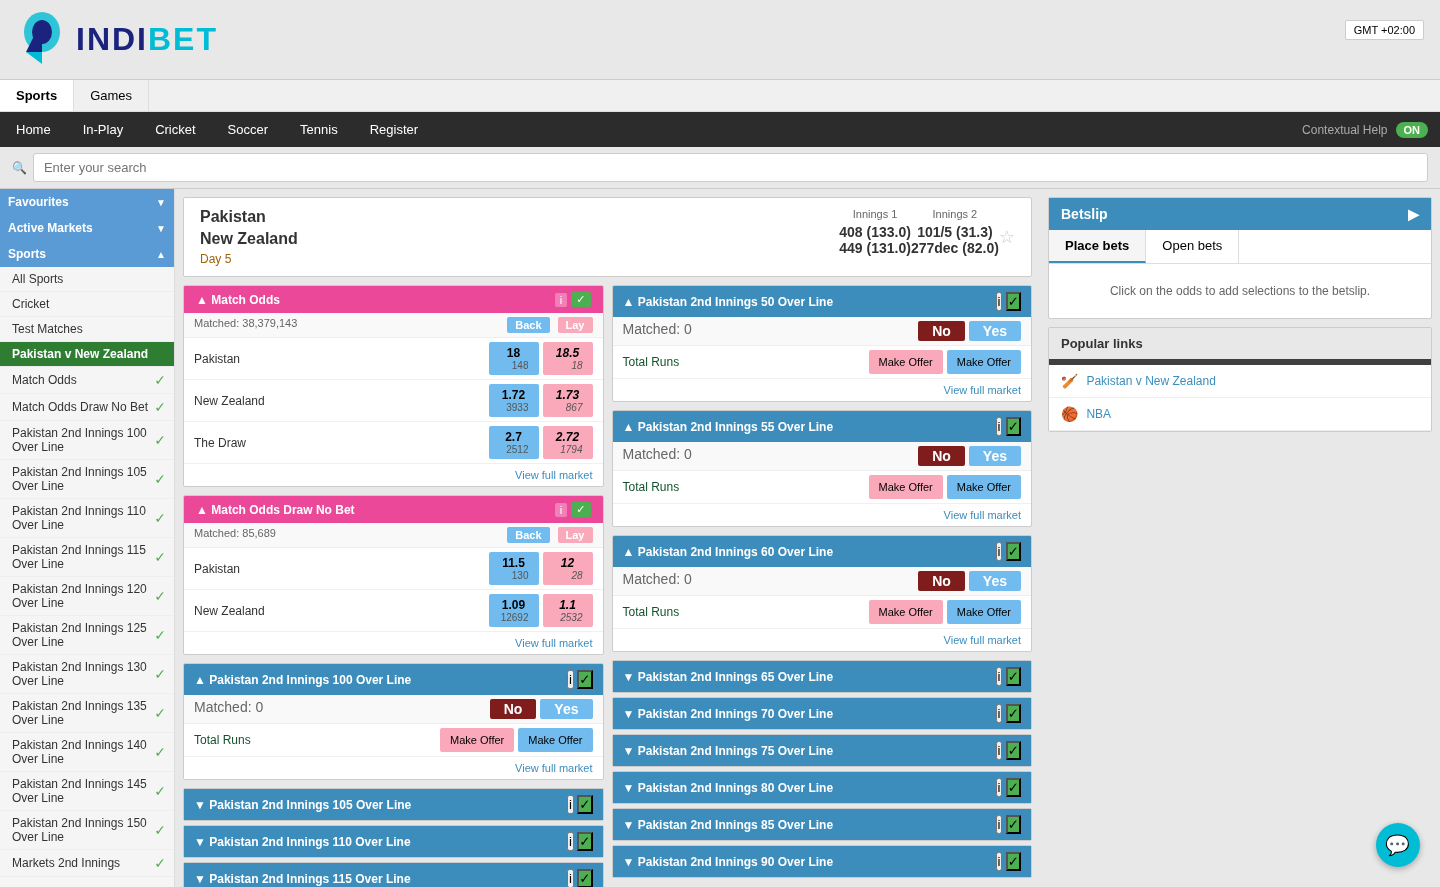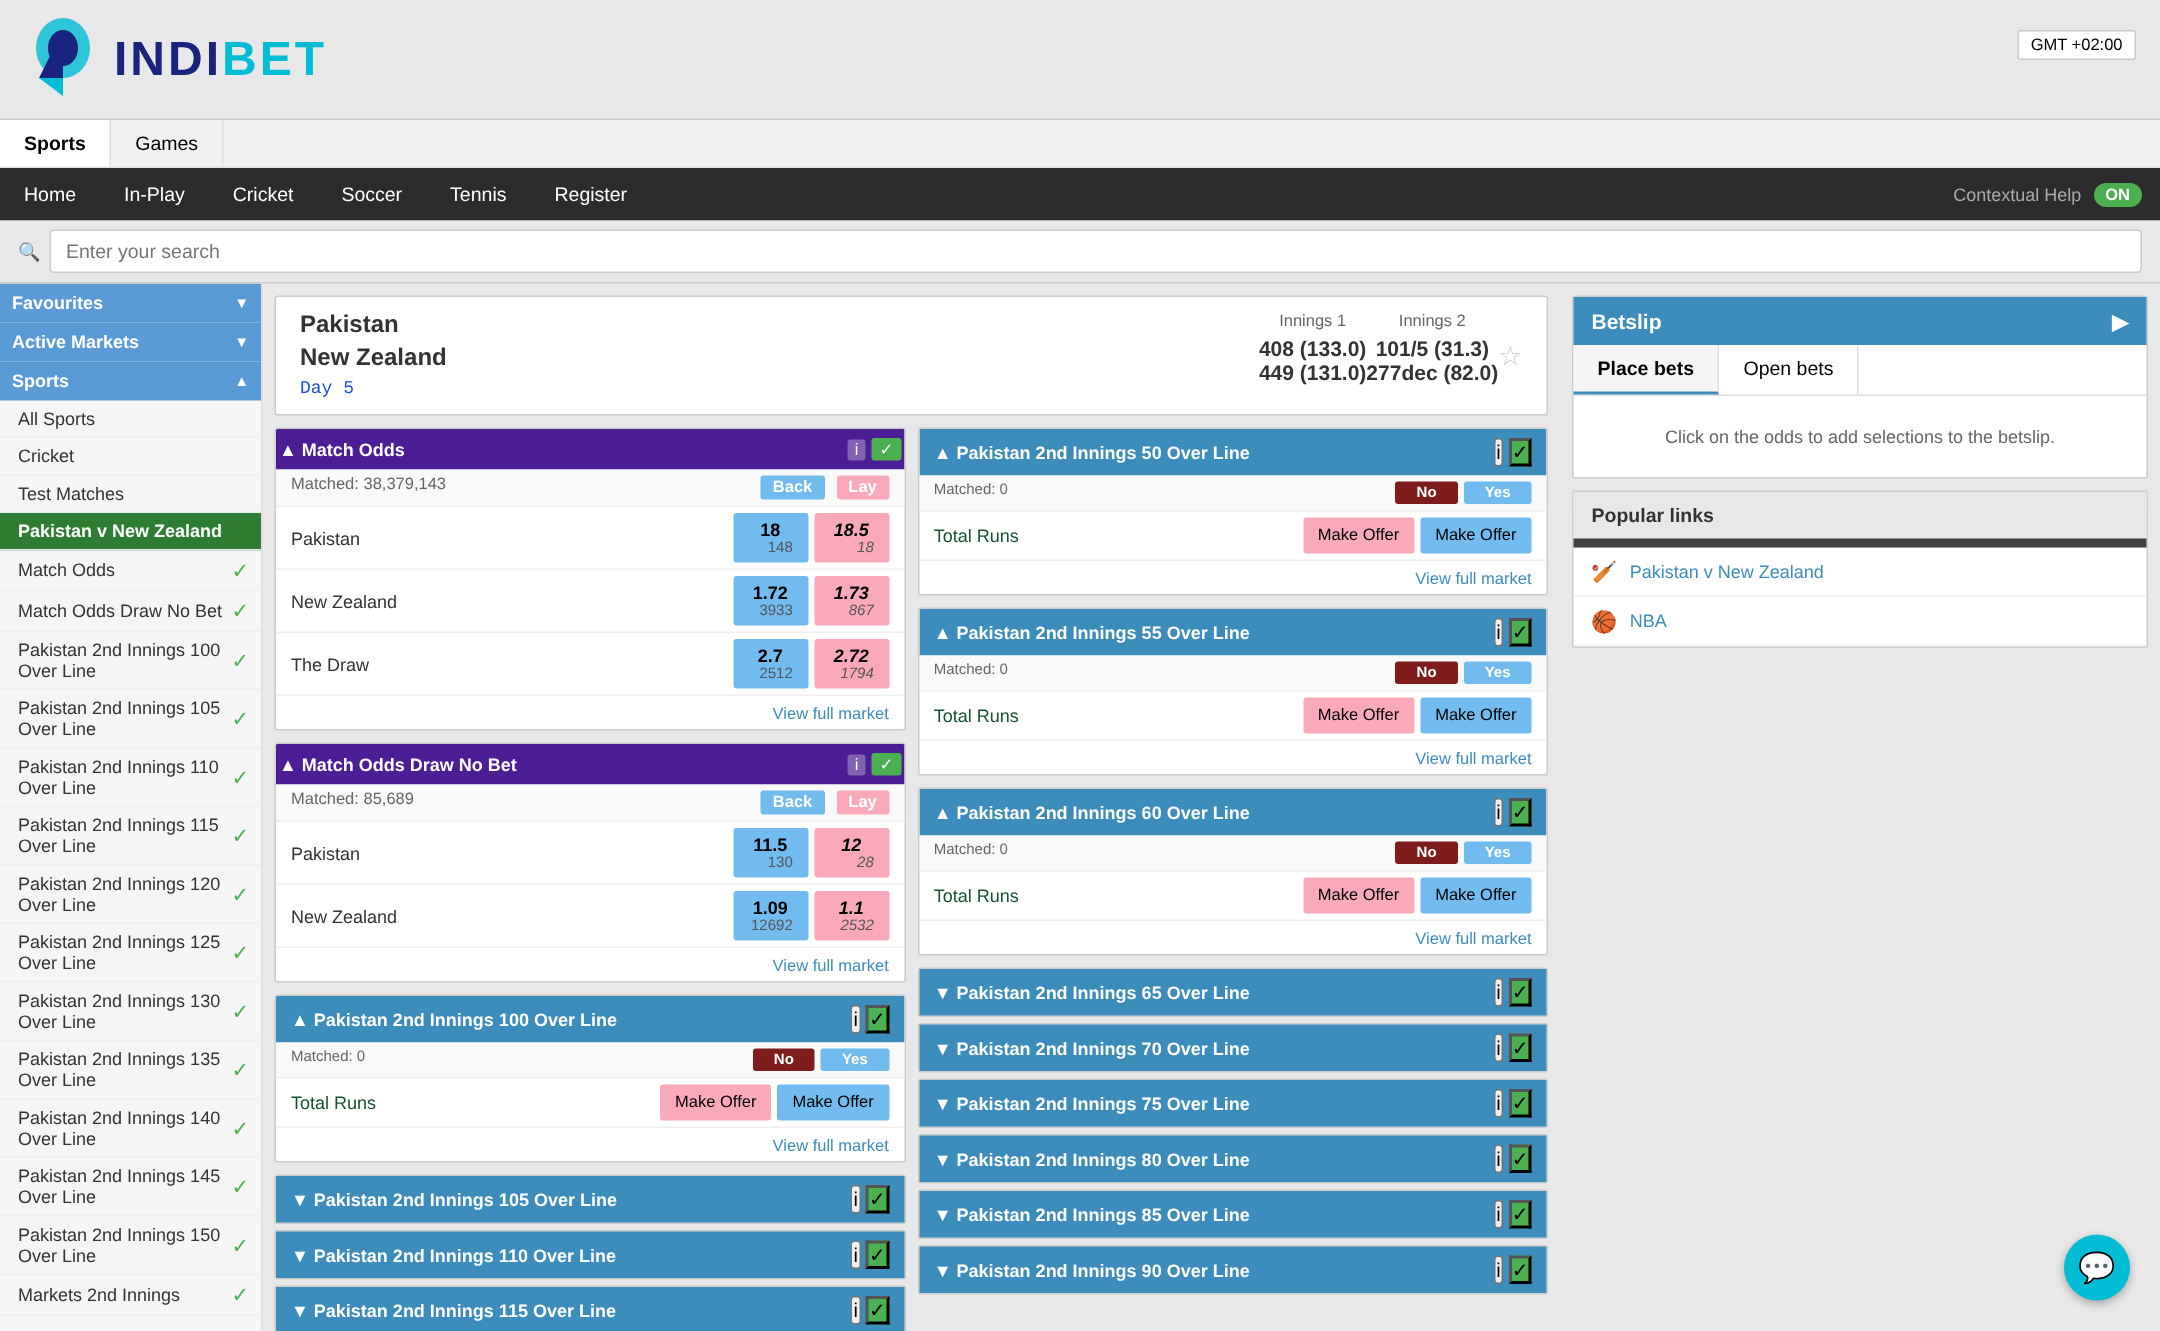--- a/index.html
+++ b/index.html
@@ -43,51 +43,51 @@
     .content-inner { display: flex; gap: 0; }
     .match-panel { flex: 1; padding: 8px; }
     .right-panel { width: 400px; padding: 8px; }
 
     
     .match-header { background: white; border: 1px solid #ccc; margin-bottom: 8px; border-radius: 2px; overflow: hidden; }
     .match-header-inner { display: flex; padding: 10px 16px; align-items: flex-start; }
     .match-teams { flex: 1; }
     .match-teams h2 { font-size: 16px; color: #333; margin-bottom: 4px; }
     .match-teams h3 { font-size: 16px; color: #333; }
-    .match-day { font-size: 12px; color: #1d4ed8; margin-top: 4px; font-family: Liberation Mono, monospace; }
+    .match-day { font-size: 12px; color: #a16207; margin-top: 4px; }
     .match-scores { display: flex; align-items: flex-start; }
     .score-col { text-align: center; }
     .score-label { font-size: 11px; color: #666; margin-bottom: 4px; }
     .score-val { font-size: 14px; color: #333; font-weight: bold; }
     .match-star { color: #ccc; font-size: 18px; cursor: pointer; align-self: center; }
 
     
     .market-panel { background: white; border: 1px solid #ccc; margin-bottom: 8px; border-radius: 2px; overflow: hidden; }
-    .market-header { background: #4c1d95; color: white; padding: 6px 2px; display: flex; justify-content: space-between; align-items: center; font-size: 12px; font-weight: bold; cursor: pointer; }
+    .market-header { background: #ec4899; color: white; padding: 6px 12px; display: flex; justify-content: space-between; align-items: center; font-size: 12px; font-weight: bold; cursor: pointer; }
     .market-header .icons { display: flex; gap: 4px; align-items: center; }
     .market-header .icon-btn { background: rgba(255,255,255,0.3); border: none; color: white; padding: 1px 5px; border-radius: 2px; cursor: pointer; font-size: 11px; }
     .market-subheader { display: flex; justify-content: space-between; padding: 4px 10px; font-size: 11px; color: #666; background: #f9f9f9; border-bottom: 1px solid #eee; }
     .market-col-header { display: flex; justify-content: flex-end; gap: 8px; }
     .back-label { background: #72bbef; color: white; padding: 2px 8px; border-radius: 2px; font-weight: bold; }
     .lay-label { background: #faa9ba; color: white; padding: 2px 8px; border-radius: 2px; font-weight: bold; }
     .market-row { display: flex; align-items: center; padding: 4px 10px; border-bottom: 1px solid #f0f0f0; }
     .market-row-name { flex: 1; font-size: 12px; color: #333; }
     .odds-group { display: flex; gap: 4px; }
     .odds-btn { padding: 4px 10px; border: none; border-radius: 2px; cursor: pointer; text-align: center; min-width: 50px; }
     .odds-btn.back { background: #72bbef; }
     .odds-btn.lay { background: #faa9ba; font-style: italic; }
     .odds-btn span { display: block; font-weight: bold; font-size: 12px; }
     .odds-btn small { display: block; font-size: 10px; color: #555; text-align: right; }
     .view-full { text-align: right; padding: 4px 10px; }
     .view-full a { color: #3c8dbc; font-size: 11px; text-decoration: none; }
 
     
     .over-market { background: white; border: 1px solid #ccc; margin-bottom: 8px; border-radius: 2px; overflow: hidden; }
     .over-header { background: #3c8dbc; color: white; padding: 6px 10px; display: flex; justify-content: space-between; align-items: center; font-size: 12px; font-weight: bold; cursor: pointer; }
-    .over-subheader { display: flex; padding: 4px 10px; font-size: 10px; color: #666; background: #f9f9f9; border-bottom: 1px solid #eee; justify-content: space-between; }
+    .over-subheader { display: flex; padding: 4px 10px; font-size: 14px; color: #666; background: #f9f9f9; border-bottom: 1px solid #eee; justify-content: space-between; }
     .over-col-headers { display: flex; gap: 4px; }
     .no-label { background: #7f1d1d; color: white; padding: 2px 14px; border-radius: 2px; font-weight: bold; }
     .yes-label { background: #72bbef; color: white; padding: 2px 14px; border-radius: 2px; font-weight: bold; }
     .make-offer-btn { background: #faa9ba; padding: 6px 10px; border: none; border-radius: 2px; cursor: pointer; font-size: 11px; min-width: 55px; }
     .make-offer-btn.yes { background: #72bbef; }
     .over-row { display: flex; align-items: center; padding: 4px 10px; border-bottom: 1px solid #f0f0f0; }
     .over-row-name { flex: 1; font-size: 12px; color: #14532d; }
     .over-btns { display: flex; gap: 4px; }
 
     

